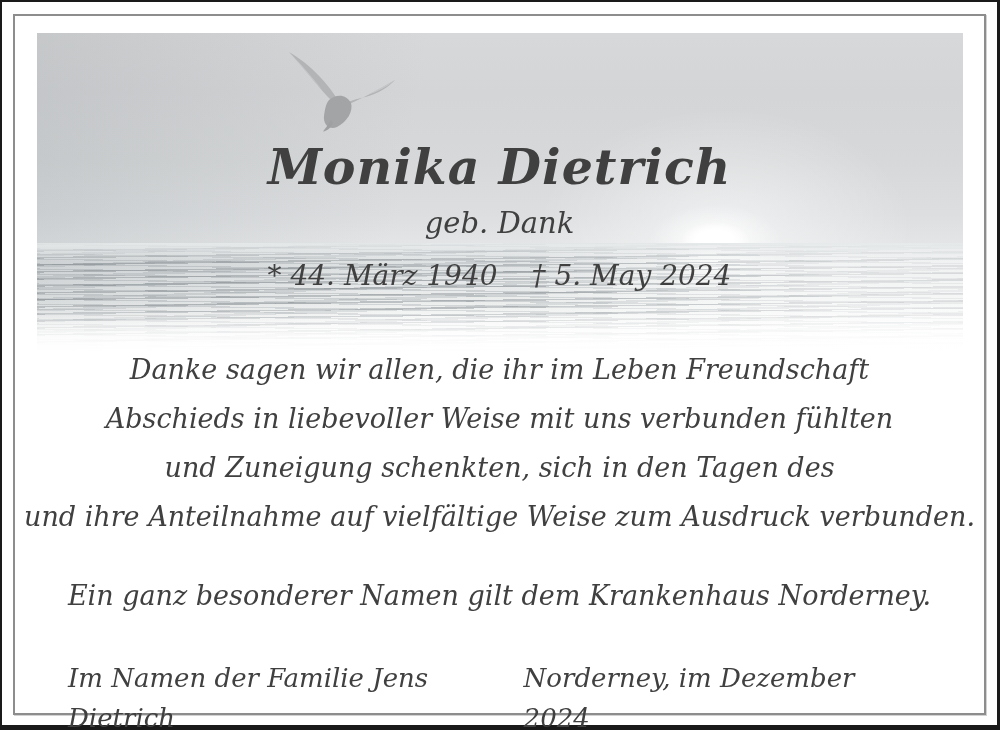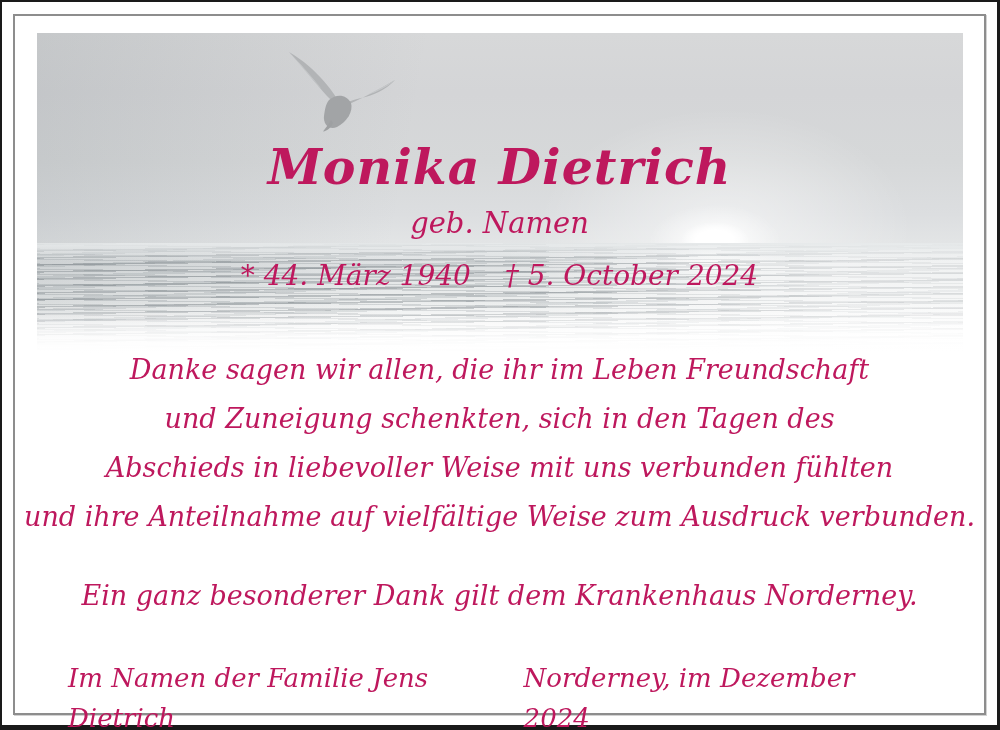--- a/index.html
+++ b/index.html
@@ -14,21 +14,21 @@
     position: relative;
     width: 1000px;
     height: 730px;
     box-sizing: border-box;
     background: #ffffff;
     border-style: solid;
     border-color: #1a1a1a;
     border-width: 2px 3px 5px 2px;
     font-family: "DejaVu Serif", "Liberation Serif", serif;
     font-style: italic;
-    color: #be185d;
+    color: #404040;
   }
   .frame {
     position: absolute;
     left: 11px; top: 12px; right: 11px; bottom: 10px;
     border: 2px solid #8d8d8d;
     box-shadow: 1px 1px 0 rgba(180,180,180,0.6);
     pointer-events: none;
   }
   .photo {
     position: absolute;
@@ -138,33 +138,33 @@
 
       <path d="M46,50 C54,43 64,45 68,53 C70.5,61 64,72 54,77
                C46,80.5 40,74 41,66 C42,58 43,54 46,50 Z" fill="#a2a4a6"></path>
 
       <path d="M50,73 C48,77.5 44.5,81 40,81.5 C43.5,77 46,73.5 48,70 Z" fill="#9ea0a2"></path>
     </svg>
   </div>
 
   <div class="textblock name">Monika Dietrich</div>
 
-  <div class="textblock maiden">geb. Namen</div>
+  <div class="textblock maiden">geb. Dank</div>
 
   <div class="textblock dates">
-    <span>* 44. März 1940</span><span class="gap"></span><span>† 5. October 2024</span>
+    <span>* 44. März 1940</span><span class="gap"></span><span>† 5. May 2024</span>
   </div>
 
   <div class="textblock bodytext">
     <div>Danke sagen wir allen, die ihr im Leben Freundschaft</div>
+    <div>Abschieds in liebevoller Weise mit uns verbunden fühlten</div>
     <div>und Zuneigung schenkten, sich in den Tagen des</div>
-    <div>Abschieds in liebevoller Weise mit uns verbunden fühlten</div>
     <div>und ihre Anteilnahme auf vielfältige Weise zum Ausdruck verbunden.</div>
   </div>
 
-  <div class="textblock special">Ein ganz besonderer Dank gilt dem Krankenhaus Norderney.</div>
+  <div class="textblock special">Ein ganz besonderer Namen gilt dem Krankenhaus Norderney.</div>
 
   <div class="textblock bottomrow">
     <span>Im Namen der Familie Jens Dietrich</span>
     <span>Norderney, im Dezember 2024</span>
   </div>
 
 </div>
 
 </body></html>

